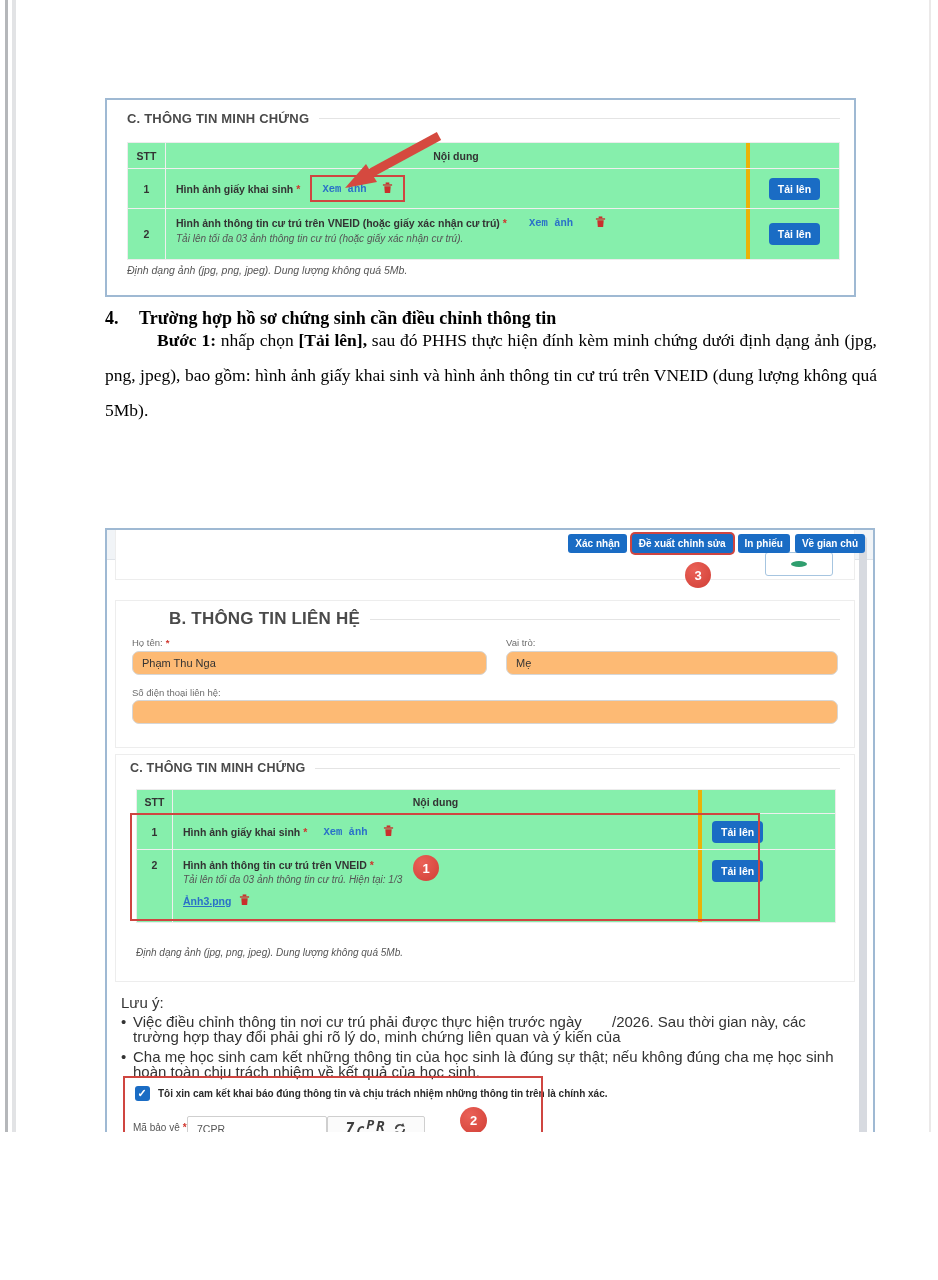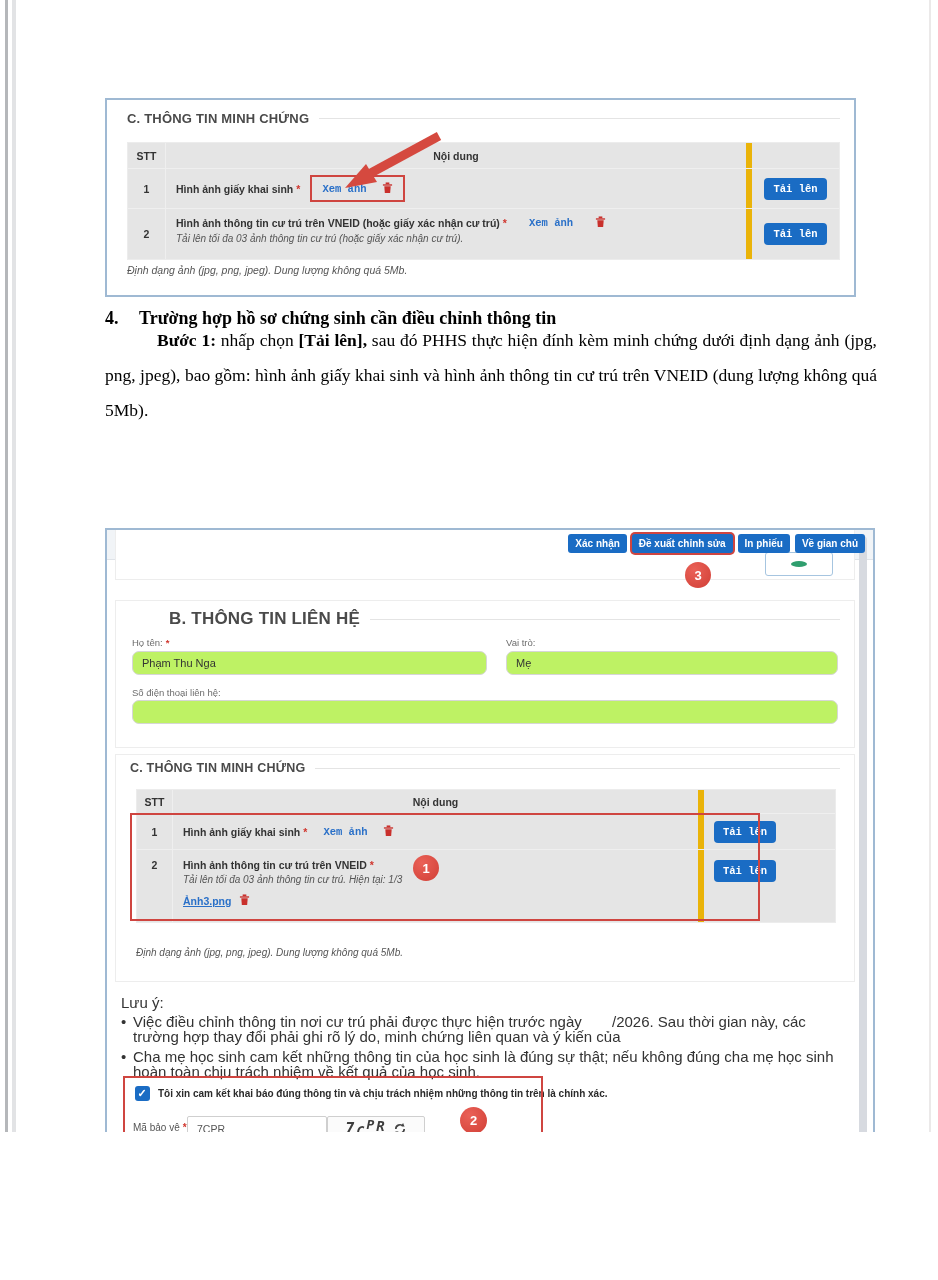--- a/index.html
+++ b/index.html
@@ -9,28 +9,28 @@
   }
   .scanline { position:absolute; top:0; height:1280px; }
 
   
   .shot { position:absolute; background:#fff; border:2px solid #9fb9d3; box-sizing:border-box; }
 
   .sec-title-row { display:flex; align-items:center; position:absolute; }
   .sec-title { font-size:13px; font-weight:bold; color:#4a4a4a; letter-spacing:.2px; white-space:nowrap; }
   .legend-line { flex:1; height:1px; background:#e4e4e4; margin-left:10px; }
 
-  .tbl { position:absolute; border:1px solid #ececec; box-sizing:border-box; background:#e5e5e5; }
+  .tbl { position:absolute; border:1px solid #ececec; box-sizing:border-box; background:#86efac; }
   .t-row { display:flex; align-items:stretch; border-bottom:1px solid #efefef; box-sizing:border-box; }
   .t-row:last-child { border-bottom:none; }
   .t-head { font-weight:bold; font-size:11px; color:#333; }
   .c-stt { width:38px; border-right:1px solid #efefef; display:flex; align-items:center; justify-content:center;
            font-size:10.5px; color:#333; font-weight:bold; box-sizing:border-box; flex:none; }
   .c-content { flex:1; padding:6px 10px; font-size:10.5px; color:#333; box-sizing:border-box; }
-  .c-action { border-left:6px solid #eab308; display:flex; align-items:center; box-sizing:border-box; flex:none;font-family:Liberation Mono, monospace; }
+  .c-action { border-left:4px solid #eab308; display:flex; align-items:center; box-sizing:border-box; flex:none; }
   .lbl { font-weight:600; color:#333; }
   .star { color:#d0342c; font-weight:bold; margin-left:3px; }
   .link { color:#2a70c8; font-weight:600; cursor:pointer;font-family:Liberation Mono, monospace; }
   .file-link { color:#2a70c8; font-weight:600; text-decoration:underline; cursor:pointer; }
   .note-it { font-style:italic; color:#555; font-size:10px; }
   .btn-upload { background:#1a6cc4; color:#fff; font-size:10.5px; font-weight:bold; border:none;
                 border-radius:4px; padding:5px 9px; cursor:pointer; font-family:inherit; }
   .trash { display:inline-block; vertical-align:middle; cursor:pointer; }
   .fmt-note { position:absolute; font-style:italic; font-size:10.5px; color:#555; }
 
@@ -44,21 +44,21 @@
   .hdrbar { position:absolute; left:0; top:0; width:100%; height:30px; background:#f1f4f7;
             border-bottom:1px solid #dfe3e8; box-sizing:border-box; }
   .hdr-title { position:absolute; left:12px; top:0; line-height:30px; font-size:11px; font-weight:bold; color:#2e6cb5; }
   .hdr-btns { position:absolute; top:4px; right:8px; display:flex; gap:5px; z-index:4; }
   .hdr-btn { background:#1a6cc4; color:#fff; font-size:10px; font-weight:bold; border:none; border-radius:3px;
              padding:4px 7px; cursor:pointer; white-space:nowrap; font-family:inherit; }
   .hdr-btn.hl { box-shadow:0 0 0 2px #cf4540; }
 
   .panel { position:absolute; background:#fff; border:1px solid #ededed; box-sizing:border-box; }
   .fld-label { position:absolute; font-size:9.5px; color:#6d6d6d; }
-  .fld-input { position:absolute; background:#bef264; border:1px solid #d6d6d6; border-radius:7px;
+  .fld-input { position:absolute; background:#fdba74; border:1px solid #d6d6d6; border-radius:7px;
                font-size:11px; color:#333; padding:0 9px; box-sizing:border-box; font-family:inherit; }
   .fld-input.white { background:#fff; border:1px solid #cfcfcf; border-radius:2px; font-size:10.5px; color:#555; }
 
   .notes { position:absolute; font-size:15px; color:#333; }
   .bullet { position:relative; padding-left:12px; line-height:15px; margin-bottom:5px; }
   .bullet::before { content:"•"; position:absolute; left:0; top:0; color:#333; }
   .redact { display:inline-block; width:26px; height:10px; background:#fff; vertical-align:middle; }
 
   .checkbox { position:absolute; width:15px; height:15px; background:#1a6cc4; border-radius:3px; cursor:pointer; }
   .checkbox::after { content:"✓"; position:absolute; left:2.5px; top:0.5px; color:#fff; font-size:11px; font-weight:bold; }

